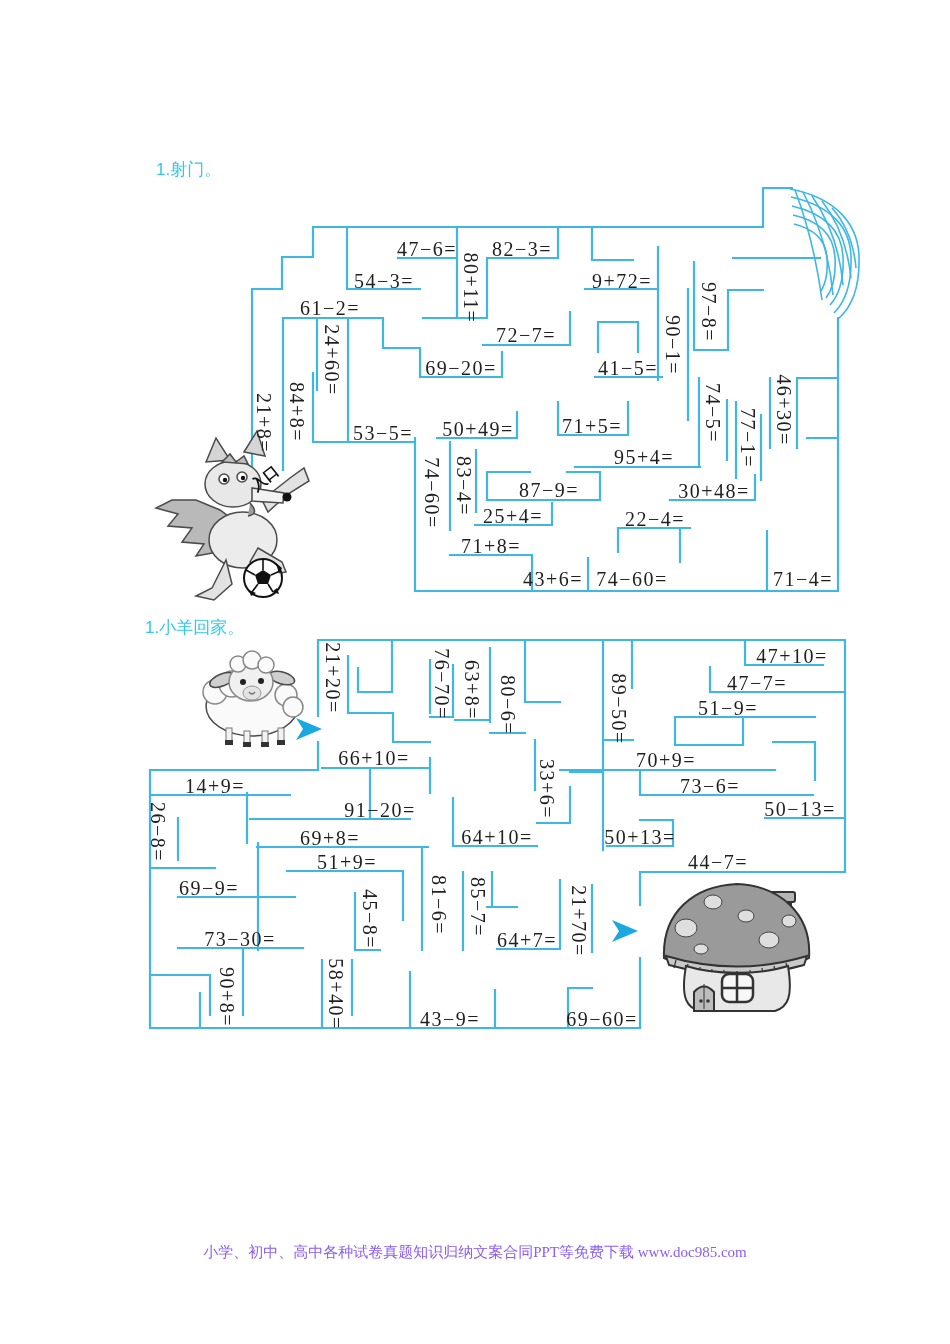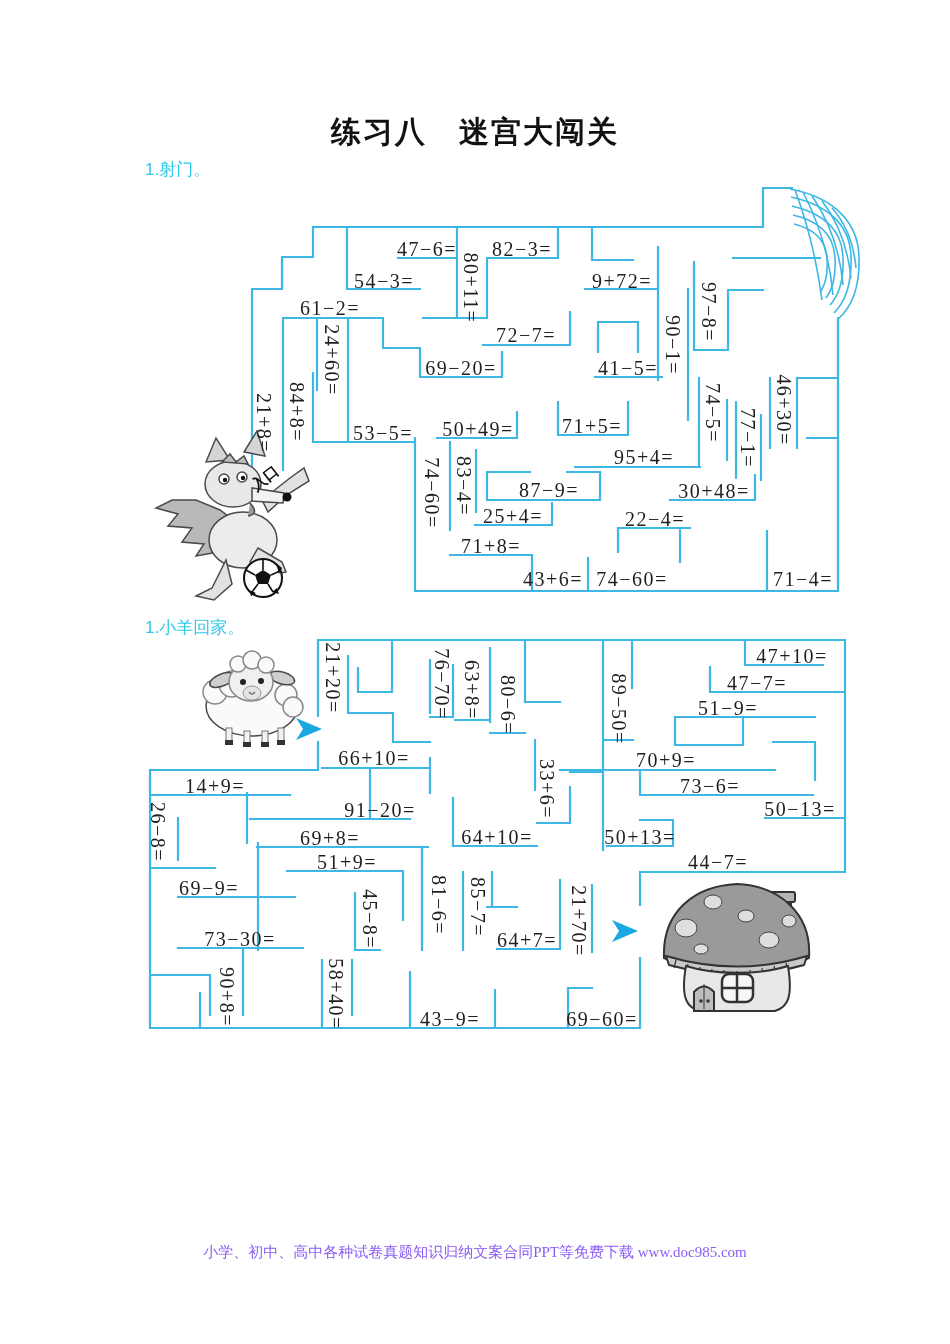--- a/index.html
+++ b/index.html
@@ -3,39 +3,38 @@
 <meta charset="utf-8">
 <style>
   html,body{margin:0;padding:0;background:#e8e8e8;}
   .page{position:relative;width:950px;height:1344px;background:#ffffff;margin:0 auto;
         font-family:"Liberation Sans",sans-serif;overflow:hidden;}
   .page-title{position:absolute;top:112px;left:0;width:100%;text-align:center;
         font-size:30px;font-weight:bold;color:#111;letter-spacing:2px;
         font-family:"Liberation Sans",sans-serif;}
   .section-label{position:absolute;left:145px;font-size:17px;color:#2fc9e8;
         font-family:"Liberation Sans",sans-serif;}
-  .section-label.s1{top:158px;}
+  .section-label.s1{top:158px;margin-left:11px;}
   .section-label.s2{top:616px;}
   .footer-note{position:absolute;top:1243px;left:0;width:100%;text-align:center;
         font-size:15px;color:#8b5cf6;font-family:"Liberation Serif",serif;}
   svg.maze-layer{position:absolute;top:0;left:0;}
   .wall{fill:none;stroke:#3eb7e4;stroke-width:2.2;stroke-linecap:square;}
   .net{fill:none;stroke:#3eb7e4;stroke-width:1.6;}
   .prob{font-family:"Liberation Serif",serif;font-size:20px;fill:#1f1f1f;letter-spacing:1.5px;}
   .entry-lbl{font-family:"Liberation Serif",serif;font-size:15px;font-weight:bold;fill:#111;}
   .arrow{fill:#1ba7e0;}
   .ol{stroke:#4a4a4a;stroke-width:1.5;}
   .ol2{stroke:#333;stroke-width:2;}
 </style>
 </head>
 <body>
 
 <div class="page">
 
-  <div class="page-title">练习八　迷宫大闯关</div>
   <div class="section-label s1">1.射门。</div>
   <div class="section-label s2">1.小羊回家。</div>
   <div class="footer-note">小学、初中、高中各种试卷真题知识归纳文案合同PPT等免费下载 www.doc985.com</div>
 
   <svg class="maze-layer" width="950" height="1344" viewBox="0 0 950 1344">
 
     <g>
       <path class="wall" d="
         M313 227 L763 227
         M313 227 L313 257 M282 257 L313 257 M282 257 L282 289 M252 289 L282 289

